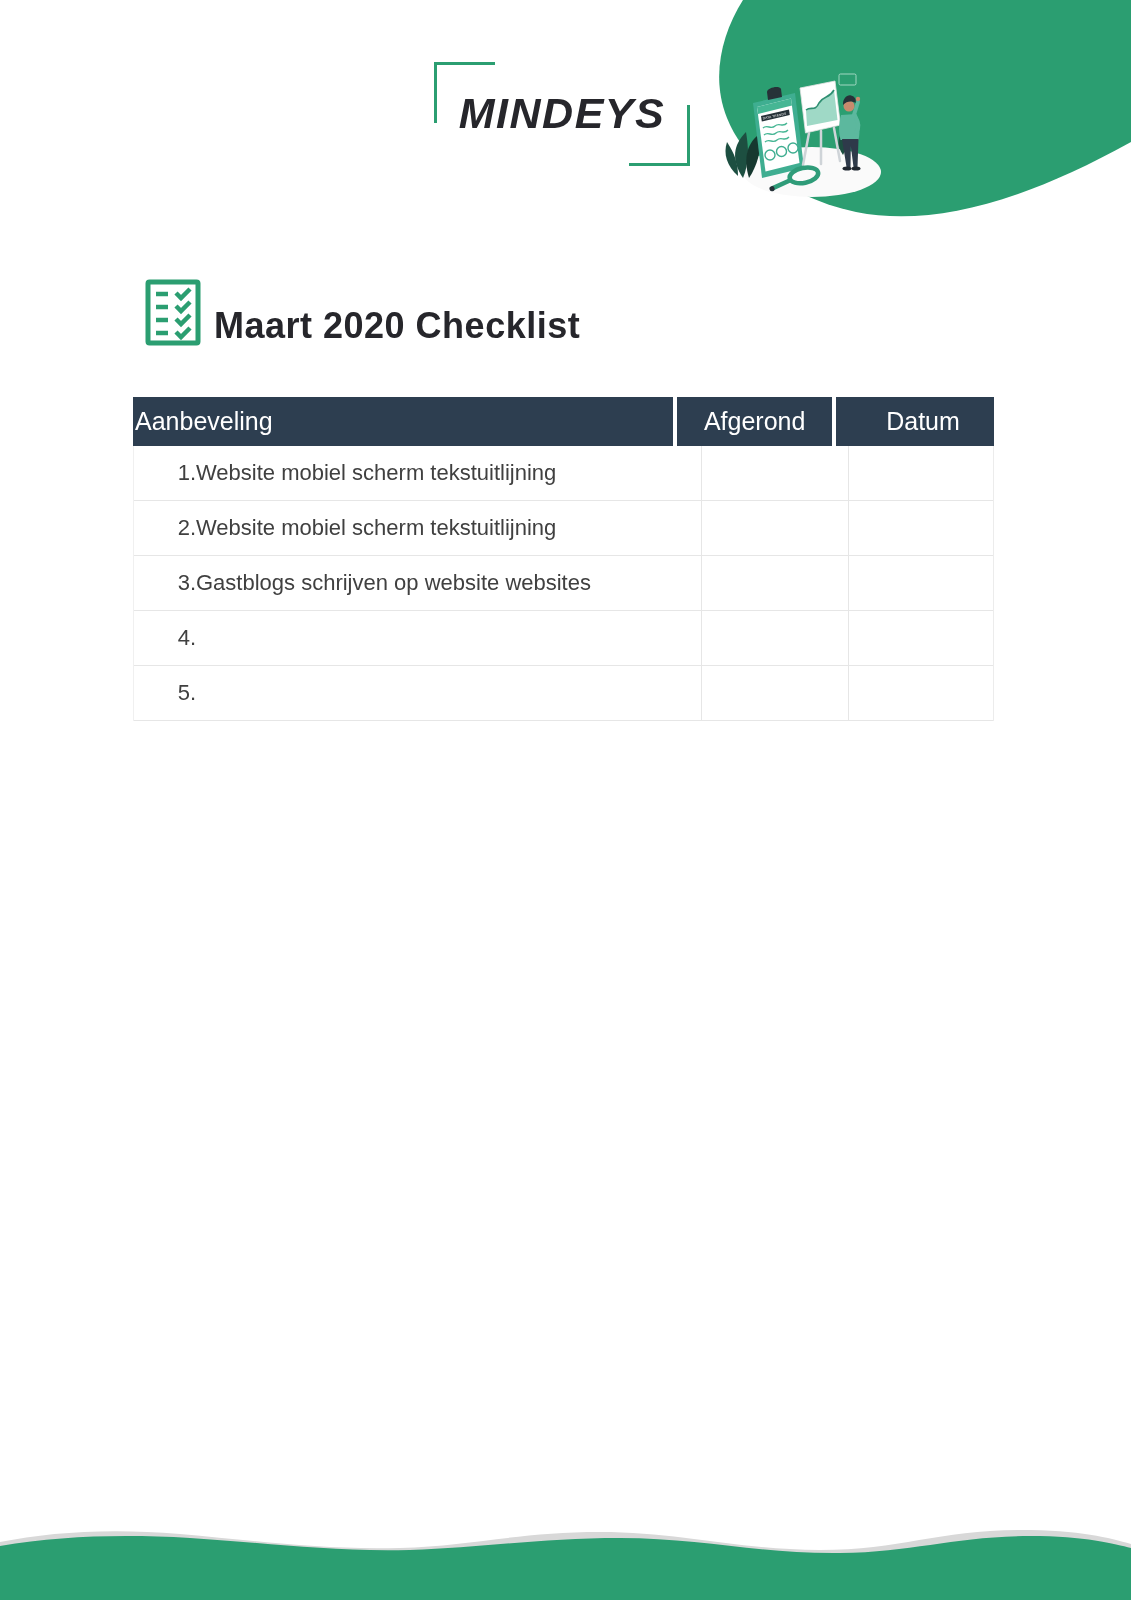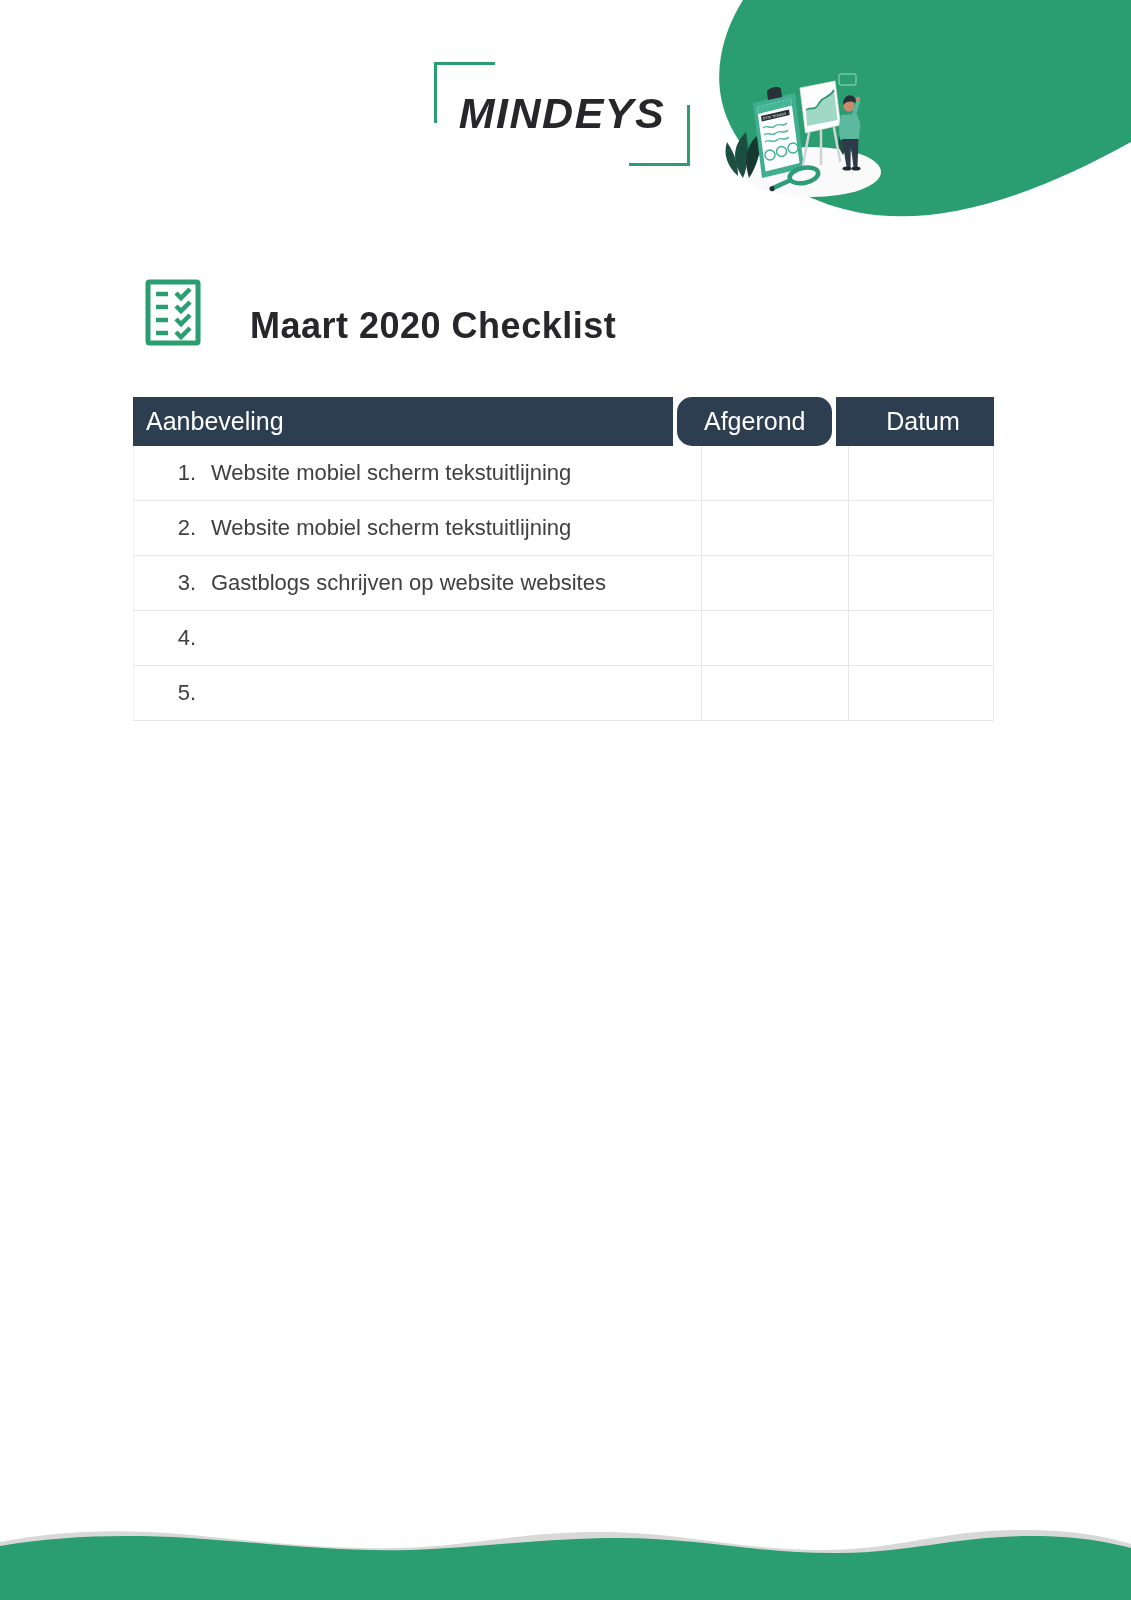--- a/index.html
+++ b/index.html
@@ -53,49 +53,49 @@
   .bracket{position:absolute;width:58px;height:58px;}
   .bracket.tl{left:0;top:0;border-left:3px solid var(--brand-green,#2b9e71);border-top:3px solid var(--brand-green,#2b9e71);}
   .bracket.br{right:0;bottom:0;border-right:3px solid var(--brand-green,#2b9e71);border-bottom:3px solid var(--brand-green,#2b9e71);}
   .logo-text{
     position:absolute;left:0;right:0;top:50%;transform:translateY(-52%);
     text-align:center;font-size:43px;font-weight:800;letter-spacing:1.5px;
     color:var(--ink,#26262b);
   }
 
   
-  .title-row{position:absolute;left:145px;top:279px;display:flex;align-items:flex-end;gap:36px;}
+  .title-row{position:absolute;left:145px;top:279px;display:flex;align-items:flex-end;}
   .checklist-icon{width:56px;height:67px;flex:0 0 auto;}
   .icon-frame{stroke:var(--brand-green,#2b9e71);stroke-width:5;fill:#ffffff;}
   .icon-dash{stroke:var(--brand-green,#2b9e71);stroke-width:4.5;}
   .icon-check{stroke:var(--brand-green,#2b9e71);stroke-width:4.5;fill:none;}
   .page-title{
     margin:0 0 2px 13px;font-size:36px;line-height:1;font-weight:800;
     letter-spacing:.5px;color:var(--ink,#26262b);
   }
 
   
   .checklist-table{position:absolute;left:133px;top:397px;width:861px;}
   .thead{display:flex;height:49px;background:#ffffff;}
   .th{
     background:var(--table-header-navy,#2d3e50);color:#ffffff;
     font-size:25px;font-weight:400;display:flex;align-items:center;
   }
-  .th.c1{width:548px;padding-left:13px;box-sizing:border-box;}
-  .th.c2{width:157px;justify-content:center;border-radius:15px;}
+  .th.c1{width:548px;padding-left:2px;box-sizing:border-box;}
+  .th.c2{width:157px;justify-content:center;}
   .th.c3{width:144px;justify-content:center;padding-left:16px;}
   .th-gap{width:4px;background:#ffffff;}
   .tbody{border-left:1px solid #f0f0f0;border-right:1px solid #ececec;box-sizing:border-box;}
   .trow{display:flex;height:54px;border-bottom:1px solid var(--line-gray,#e6e6e6);background:#ffffff;}
   .td{display:flex;align-items:center;box-sizing:border-box;font-size:22px;color:var(--row-text,#404040);}
   .td.c1{width:568px;border-right:1px solid var(--line-gray,#e6e6e6);}
   .td.c2{width:147px;border-right:1px solid var(--line-gray,#e6e6e6);justify-content:center;}
   .td.c3{flex:1;justify-content:center;}
   .row-num{width:62px;text-align:right;flex:0 0 auto;}
-  .row-text{margin-left:15px;}
+  .row-text{}
 
   
   .footer-wave{position:absolute;left:0;bottom:0;width:1131px;height:80px;}
   .wave-gray{fill:var(--wave-gray,#d8d8d8);}
   .wave-green{fill:var(--brand-green,#2b9e71);}
 </style>
 </head>
 <body>
 
 <div class="page">

